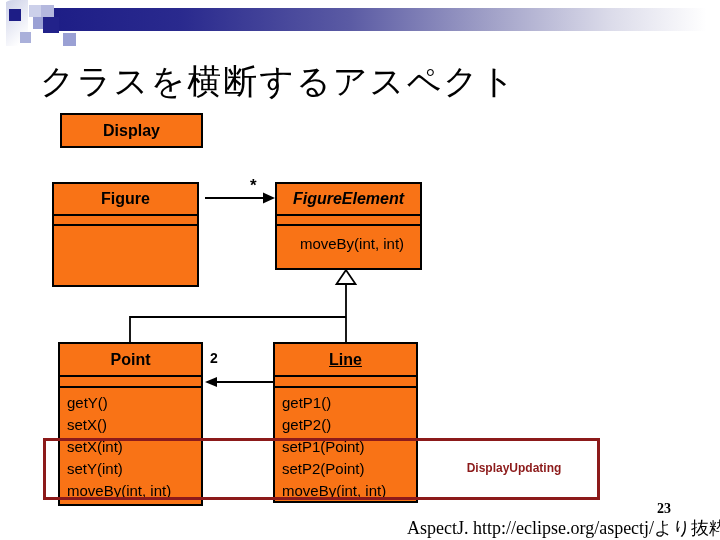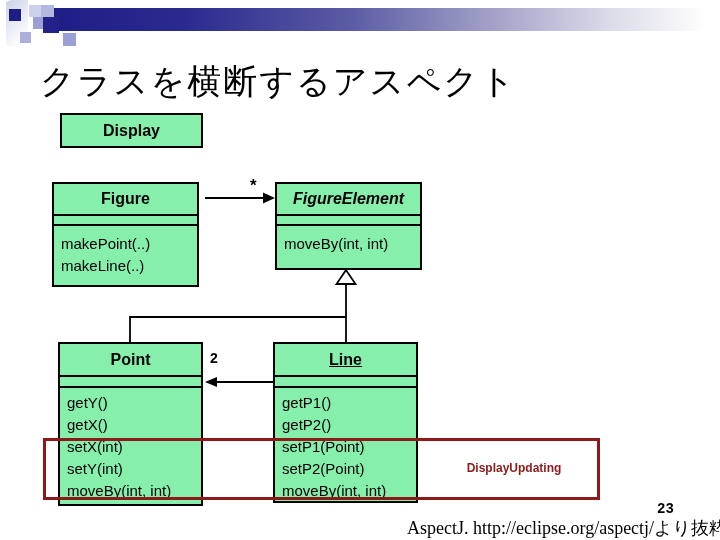--- a/index.html
+++ b/index.html
@@ -21,33 +21,33 @@
   .sq4{left:33px;top:17px;width:13px;height:12px;background:#9aa0d4;}
   .sq5{left:43px;top:17px;width:16px;height:16px;background:#22228a;}
   .sq6{left:20px;top:32px;width:11px;height:11px;background:#aab0da;}
   .sq7{left:63px;top:33px;width:13px;height:13px;background:#9aa0d4;}
   
   .title{
     position:absolute;left:40px;top:59px;font-size:34px;letter-spacing:2px;
     color:#000;white-space:nowrap;font-weight:500;
   }
   
-  .umlbox{position:absolute;border:2px solid #000;background:#86efac;box-sizing:border-box;}
+  .umlbox{position:absolute;border:2px solid #000;background:#f97316;box-sizing:border-box;}
   .box-title{
     border-bottom:2px solid #000;font-weight:bold;font-size:16px;color:#000;
     display:flex;align-items:center;justify-content:center;
   }
   .box-attrs{border-bottom:2px solid #000;}
   .box-methods{font-size:15px;color:#000;padding:7px 0 0 7px;line-height:22px;white-space:nowrap;}
   .display-box{left:60px;top:113px;width:143px;height:35px;}
   .display-box .box-title{border-bottom:none;height:100%;}
   .figure-box{left:52px;top:182px;width:147px;height:105px;}
   .figure-box .box-title{height:30px;}
   .figure-box .box-attrs{height:8px;}
-  .figel-box{left:275px;top:182px;width:147px;height:88px;}
+  .figel-box{left:275px;top:182px;width:147px;height:88px;text-align:center;}
   .figel-box .box-title{height:30px;font-style:italic;}
   .figel-box .box-attrs{height:8px;}
   .point-box{left:58px;top:342px;width:145px;height:164px;}
   .point-box .box-title{height:31px;}
   .point-box .box-attrs{height:9px;}
   .line-box{left:273px;top:342px;width:145px;height:161px;}
   .line-box .box-title{height:31px;text-decoration:underline;}
   .line-box .box-attrs{height:9px;}
   .point-box .box-methods,.line-box .box-methods{padding-top:4px;}
   
@@ -62,21 +62,21 @@
   .aspect-label{
     position:absolute;left:430px;top:461px;width:168px;text-align:center;
     font-weight:bold;font-size:12px;color:#8c1a1a;z-index:6;white-space:nowrap;
   }
   
   .footer-source{
     position:absolute;left:407px;top:516px;font-family:"Liberation Serif",serif;
     font-size:18px;color:#000;white-space:nowrap;
   }
   .page-number{
-    position:absolute;left:657px;top:501px;font-family:Liberation Mono, monospace;
+    position:absolute;left:657px;top:501px;font-family:Liberation Serif, serif;
     font-weight:bold;font-size:14px;color:#000;
   }
 </style>
 </head>
 <body>
 
 <div class="slide">
 
   <div class="decor decor-strip"></div>
   <div class="decor decor-bar"></div>
@@ -90,40 +90,36 @@
 
   <div class="title">クラスを横断するアスペクト</div>
 
   <div class="umlbox display-box">
     <div class="box-title">Display</div>
   </div>
 
   <div class="umlbox figure-box">
     <div class="box-title">Figure</div>
     <div class="box-attrs"></div>
-    <div class="box-methods">
-      <div>makePoint(..)</div>
-      <div>makeLine(..)</div>
-    </div>
   </div>
 
   <div class="umlbox figel-box">
     <div class="box-title">FigureElement</div>
     <div class="box-attrs"></div>
     <div class="box-methods">
       <div>moveBy(int, int)</div>
     </div>
   </div>
 
   <div class="umlbox point-box">
     <div class="box-title">Point</div>
     <div class="box-attrs"></div>
     <div class="box-methods">
       <div>getY()</div>
-      <div>getX()</div>
+      <div>setX()</div>
       <div>setX(int)</div>
       <div>setY(int)</div>
       <div>moveBy(int, int)</div>
     </div>
   </div>
 
   <div class="umlbox line-box">
     <div class="box-title">Line</div>
     <div class="box-attrs"></div>
     <div class="box-methods">

